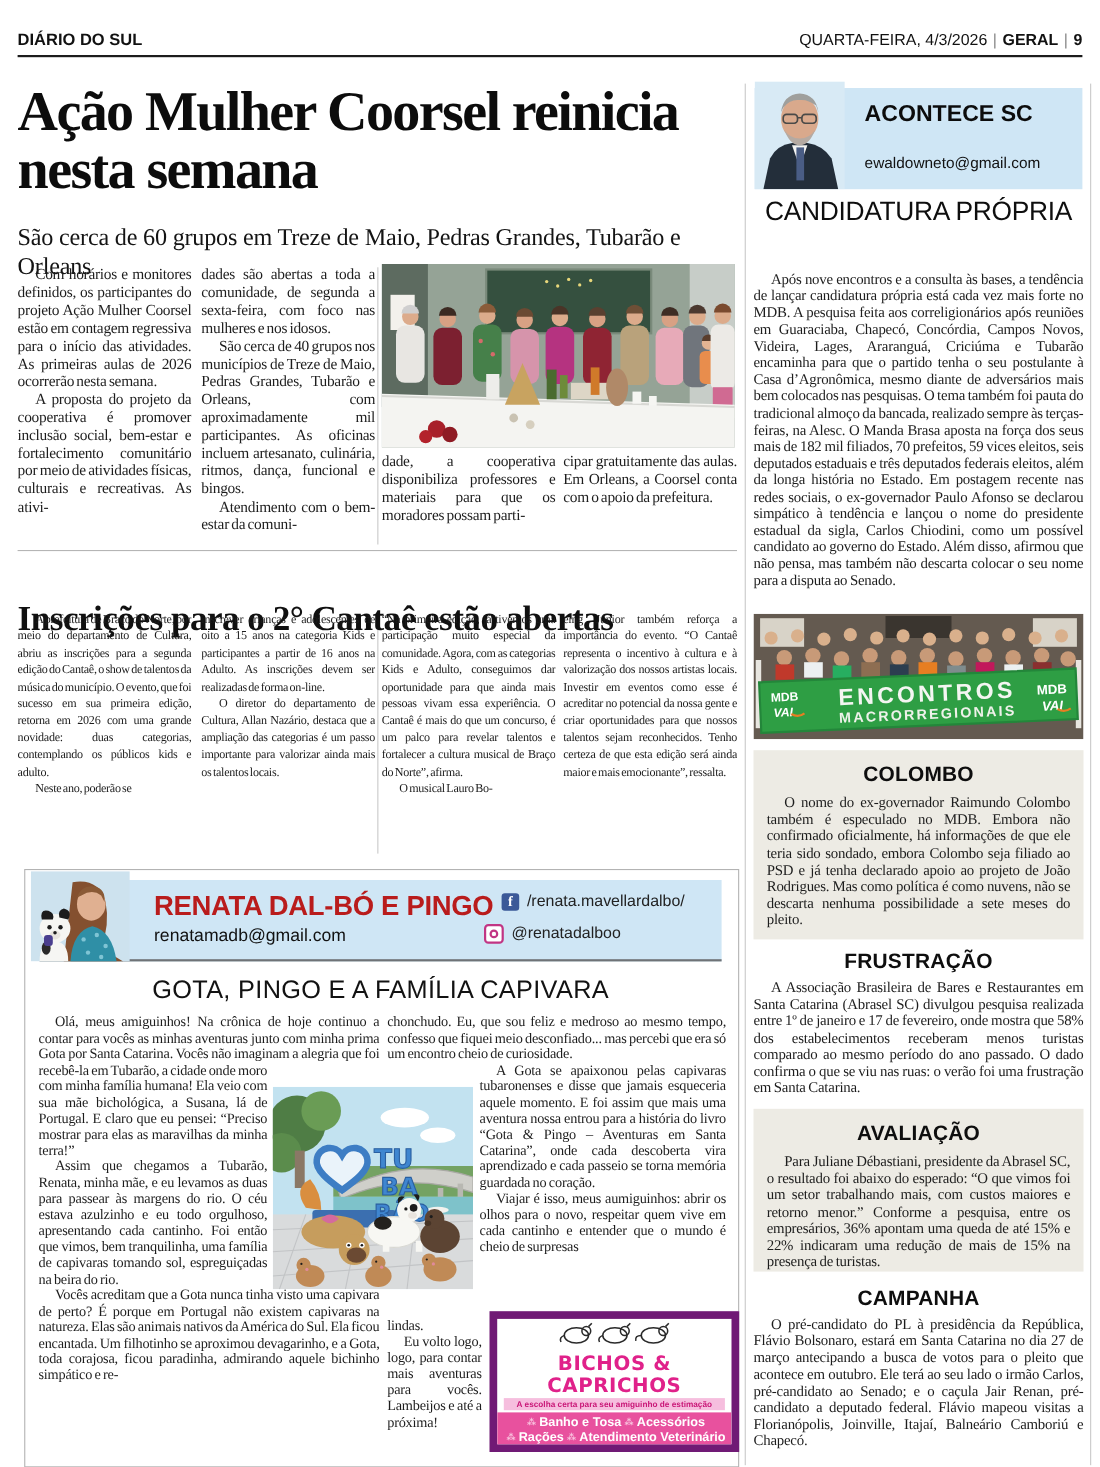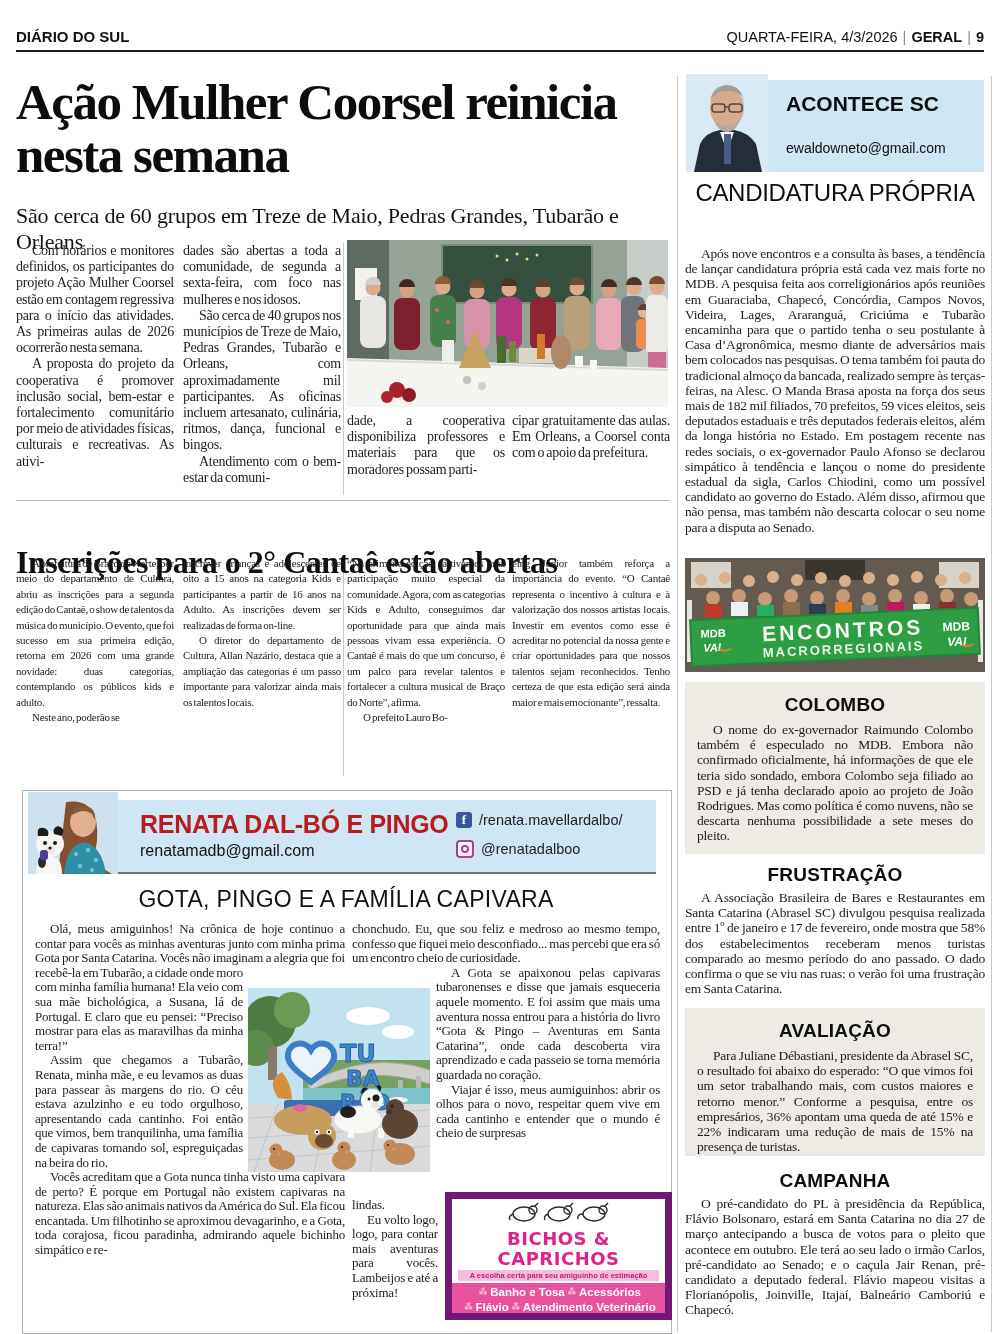--- a/index.html
+++ b/index.html
@@ -193,21 +193,21 @@
   <div class="abs bodytxt cantxt" style="left:16px;top:556px;width:158px;height:222px;">
     <p>A prefeitura de Braço do Norte, por meio do departamento de Cultura, abriu as inscrições para a segunda edição do Cantaê, o show de talentos da música do município. O evento, que foi sucesso em sua primeira edição, retorna em 2026 com uma grande novidade: duas categorias, contemplando os públicos kids e adulto.</p>
     <p>Neste ano, poderão se</p>
   </div>
   <div class="abs bodytxt cantxt" style="left:183px;top:556px;width:158px;height:222px;">
     <p class="noindent">inscrever crianças e adolescentes de oito a 15 anos na categoria Kids e participantes a partir de 16 anos na Adulto. As inscrições devem ser realizadas de forma on-line.</p>
     <p>O diretor do departamento de Cultura, Allan Nazário, destaca que a ampliação das categorias é um passo importante para valorizar ainda mais os talentos locais.</p>
   </div>
   <div class="abs bodytxt cantxt" style="left:347px;top:556px;width:158px;height:222px;">
     <p class="noindent">“Na primeira edição, já tivemos uma participação muito especial da comunidade. Agora, com as categorias Kids e Adulto, conseguimos dar oportunidade para que ainda mais pessoas vivam essa experiência. O Cantaê é mais do que um concurso, é um palco para revelar talentos e fortalecer a cultura musical de Braço do Norte”, afirma.</p>
-    <p>O prefeito Lauro Bo-</p>
+    <p>O musical Lauro Bo-</p>
   </div>
   <div class="abs bodytxt cantxt" style="left:512px;top:556px;width:158px;height:222px;">
     <p class="noindent">eing Júnior também reforça a importância do evento. “O Cantaê representa o incentivo à cultura e à valorização dos nossos artistas locais. Investir em eventos como esse é acreditar no potencial da nossa gente e criar oportunidades para que nossos talentos sejam reconhecidos. Tenho certeza de que esta edição será ainda maior e mais emocionante”, ressalta.</p>
   </div>
 
   <div class="abs" style="left:686px;top:80px;width:298px;height:92px;background:#cfe6f5;">
     <div class="abs acontece-title" style="left:100px;top:12px;">ACONTECE SC</div>
     <div class="abs acontece-sub" style="left:100px;top:60px;">ewaldowneto@gmail.com</div>
   </div>
   <svg class="abs" style="left:686px;top:74px;" width="82" height="98" viewBox="0 0 82 98">
@@ -317,21 +317,21 @@
 
   <div class="abs box-frame" style="left:22px;top:790px;width:648px;height:542px;"></div>
 
   <div class="abs banner" style="left:36px;top:800px;width:620px;height:72px;">
     <div class="abs banner-title" style="left:104px;top:10px;">RENATA DAL-BÓ E PINGO</div>
     <div class="abs banner-mail" style="left:104px;top:42px;">renatamadb@gmail.com</div>
     <div class="abs social-row" style="left:420px;top:12px;">
       <span class="fb-ic">f</span>
       <span>/renata.mavellardalbo/</span>
     </div>
-    <div class="abs social-row" style="left:420px;top:40px;">
+    <div class="abs social-row" style="left:404px;top:40px;">
       <span class="ig-ic"></span>
       <span>@renatadalboo</span>
     </div>
   </div>
   <svg class="abs" style="left:28px;top:792px;" width="90" height="82" viewBox="0 0 90 82">
     <rect width="90" height="82" fill="#cde2ee"></rect>
     <path d="M38,10 Q62,6 68,28 Q72,48 64,70 L84,82 L30,82 Z" fill="#84502f"></path>
     <ellipse cx="55" cy="30" rx="13" ry="15" fill="#e0b091"></ellipse>
     <path d="M42,24 Q46,12 58,14 Q68,16 67,28 L64,22 Q56,16 46,22 Z" fill="#8a5a36"></path>
     <path d="M36,82 Q38,54 56,50 Q74,54 78,82 Z" fill="#2f8fa6"></path>
@@ -456,20 +456,20 @@
         <ellipse cx="90" cy="13" rx="11" ry="7"></ellipse>
           <circle cx="99" cy="9" r="4"></circle>
           <path d="M101,5 l3,-3"></path>
           <path d="M79,13 q-6,0 -5,5"></path>
       </g>
     </svg>
     <div class="ad-name">BICHOS &amp; CAPRICHOS</div>
     <div class="ad-tag">A escolha certa para seu amiguinho de estimação</div>
     <div class="ad-band">
       <div><span class="paw">⁂</span><span>Banho e Tosa</span><span class="paw">⁂</span><span>Acessórios</span></div>
-      <div><span class="paw">⁂</span><span>Flávio</span><span class="paw">⁂</span><span>Atendimento Veterinário</span></div>
+      <div><span class="paw">⁂</span><span>Rações</span><span class="paw">⁂</span><span>Atendimento Veterinário</span></div>
     </div>
     
     
     
   </div>
 
 </div>
 
 </body></html>

